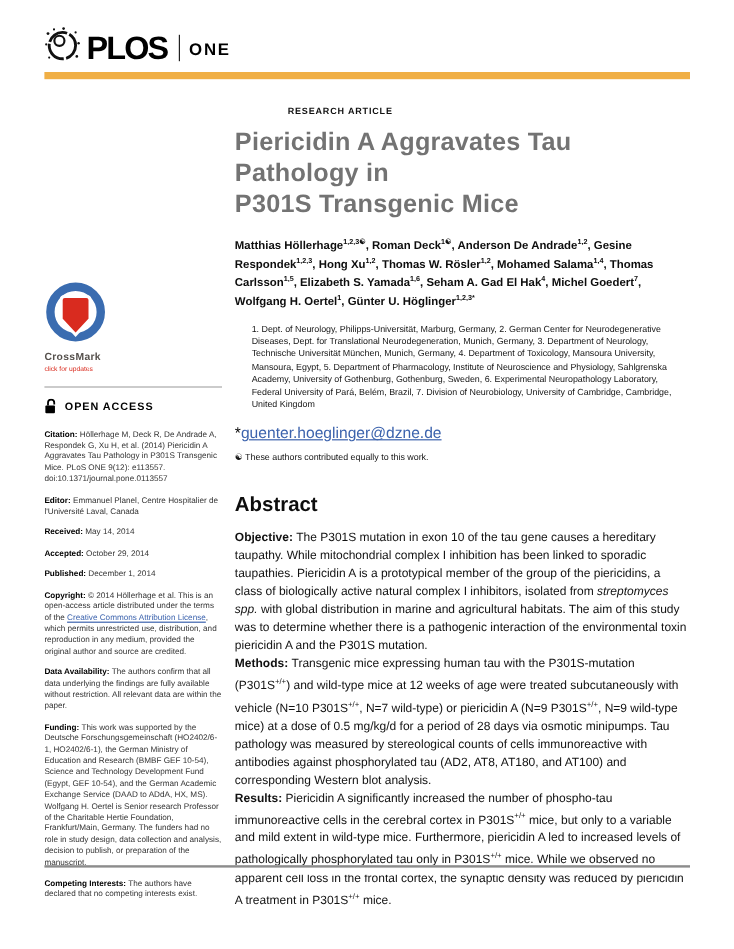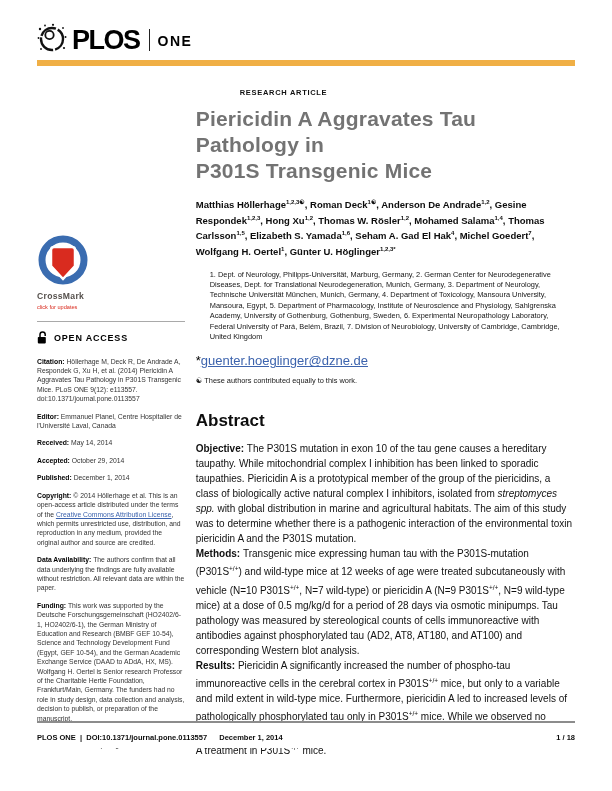--- a/index.html
+++ b/index.html
@@ -125,24 +125,15 @@
       <h2 class="abstract-heading">Abstract</h2>
       <p class="abs-p"><span class="seg-bi">Objective: </span><span>The P301S mutation in exon 10 of the tau gene causes a hereditary taupathy. While mitochondrial complex I inhibition has been linked to sporadic taupathies. Piericidin A is a prototypical member of the group of the piericidins, a class of biologically active natural complex I inhibitors, isolated from </span><span class="seg-i">streptomyces spp.</span><span> with global distribution in marine and agricultural habitats. The aim of this study was to determine whether there is a pathogenic interaction of the environmental toxin piericidin A and the P301S mutation.</span></p>
       <p class="abs-p"><span class="seg-bi">Methods: </span><span>Transgenic mice expressing human tau with the P301S-mutation (P301S</span><sup>+/+</sup><span>) and wild-type mice at 12 weeks of age were treated subcutaneously with vehicle (N=10 P301S</span><sup>+/+</sup><span>, N=7 wild-type) or piericidin A (N=9 P301S</span><sup>+/+</sup><span>, N=9 wild-type mice) at a dose of 0.5 mg/kg/d for a period of 28 days via osmotic minipumps. Tau pathology was measured by stereological counts of cells immunoreactive with antibodies against phosphorylated tau (AD2, AT8, AT180, and AT100) and corresponding Western blot analysis.</span></p>
       <p class="abs-p"><span class="seg-bi">Results: </span><span>Piericidin A significantly increased the number of phospho-tau immunoreactive cells in the cerebral cortex in P301S</span><sup>+/+</sup><span> mice, but only to a variable and mild extent in wild-type mice. Furthermore, piericidin A led to increased levels of pathologically phosphorylated tau only in P301S</span><sup>+/+</sup><span> mice. While we observed no apparent cell loss in the frontal cortex, the synaptic density was reduced by piericidin A treatment in P301S</span><sup>+/+</sup><span> mice.</span></p>
     </main>
 
   </div>
 
   <div class="footer">
     <div class="footer-rule"></div>
-    <div class="footer-row">
-      <span>
-        <span>PLOS ONE</span>
-        &nbsp;<span>|</span>&nbsp;
-        <span>DOI:10.1371/journal.pone.0113557</span>
-        <span class="footer-date">December 1, 2014</span>
-      </span>
-      <span>1 / 18</span>
-    </div>
   </div>
 
 </div>
 
 </body></html>

